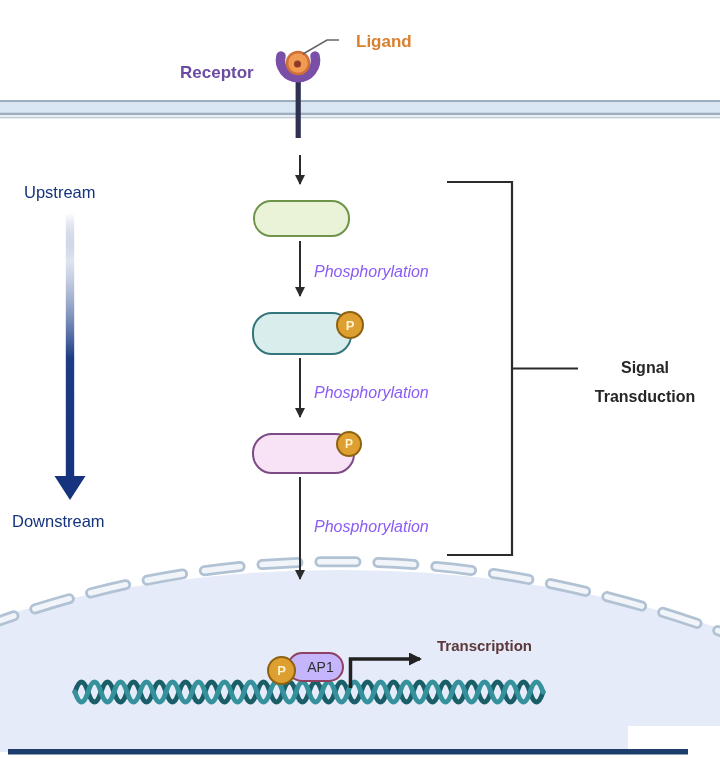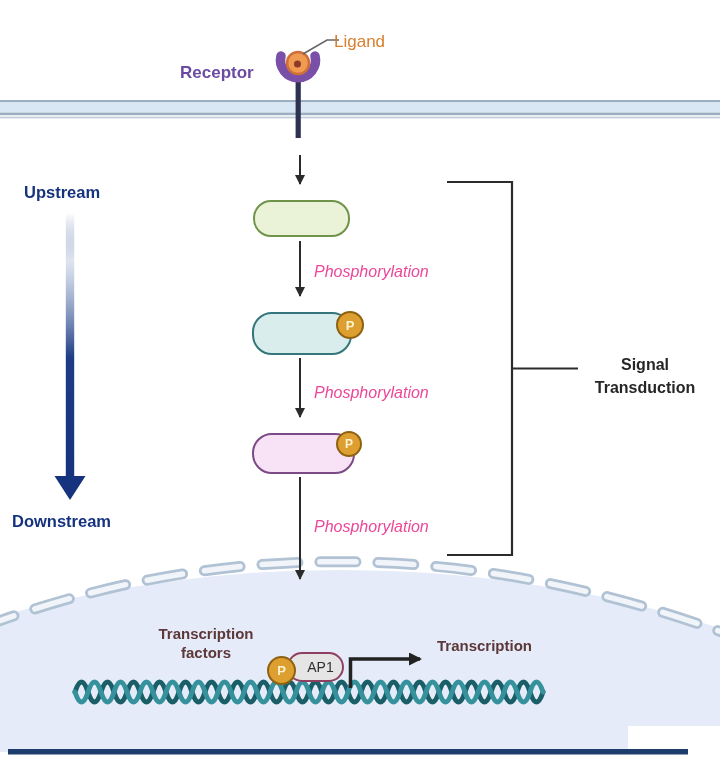--- a/index.html
+++ b/index.html
@@ -2,35 +2,35 @@
 <html><head>
 <meta charset="utf-8">
 <style>
   html,body{margin:0;padding:0;background:#fff;}
   #canvas{
     position:relative;width:720px;height:758px;overflow:hidden;background:#fff;
     font-family:"Liberation Sans","DejaVu Sans",sans-serif;
   }
   #art{position:absolute;left:0;top:0;width:720px;height:758px;}
   .lbl{position:absolute;white-space:pre-line;}
-  .ligand-lbl{left:334px;top:32px;font-size:17px;font-weight:400;color:#d97f2e;}
+  .ligand-lbl{left:356px;top:32px;font-size:17px;font-weight:700;color:#d97f2e;}
   .receptor-lbl{left:180px;top:63px;width:88px;text-align:left;font-size:17px;font-weight:700;color:#6b4aa2;}
-  .stream-lbl{font-size:16.5px;font-weight:700;color:#16337e;}
+  .stream-lbl{font-size:16.5px;font-weight:400;color:#16337e;}
   .upstream-lbl{left:24px;top:183px;}
   .downstream-lbl{left:12px;top:512px;text-align:center;}
-  .phos-lbl{font-size:16px;font-style:italic;font-weight:500;color:#ec4899;left:314px;}
+  .phos-lbl{font-size:16px;font-style:italic;font-weight:500;color:#8b5cf6;left:314px;}
   .phos1{top:263px;} .phos2{top:384px;} .phos3{top:518px;}
-  .signal-lbl{left:583px;top:353px;width:124px;text-align:center;font-size:16px;font-weight:700;color:#262626;line-height:23px;}
+  .signal-lbl{left:583px;top:353px;width:124px;text-align:center;font-size:16px;font-weight:700;color:#262626;line-height:29px;}
   .tf-lbl{left:148px;top:624px;width:116px;text-align:center;font-size:15px;font-weight:700;color:#5c3838;line-height:19px;}
   .transcription-lbl{left:437px;top:637px;font-size:15px;font-weight:700;color:#5c3838;text-align:center;}
   .pill{position:absolute;border-radius:20px;box-sizing:border-box;}
   .pill-green{left:253px;top:200px;width:97px;height:37px;background:#eaf2d8;border:2px solid #6f9449;border-radius:18px;}
   .pill-teal{left:252px;top:312px;width:100px;height:43px;background:#d9eeec;border:2px solid #35767c;}
   .pill-pink{left:252px;top:433px;width:103px;height:41px;background:#f7e3f5;border:2px solid #7c4a87;}
-  .pill-ap1{left:287px;top:652px;width:57px;height:30px;background:#e5e5e5;border:2px solid #8f4060;border-radius:16px;
+  .pill-ap1{left:287px;top:652px;width:57px;height:30px;background:#c4b5fd;border:2px solid #8f4060;border-radius:16px;
     display:flex;align-items:center;justify-content:center;padding-left:10px;font-size:14px;color:#303030;}
   .pbadge{position:absolute;border-radius:50%;background:#dd9f2f;border:2.5px solid #8f6212;box-sizing:border-box;
     display:flex;align-items:center;justify-content:center;color:#fdf2cf;font-weight:700;font-size:13px;}
   .pbadge-teal{left:336px;top:311px;width:28px;height:28px;}
   .pbadge-pink{left:336px;top:431px;width:26px;height:26px;font-size:12px;}
   .pbadge-ap1{left:267px;top:656px;width:29px;height:29px;}
 </style>
 </head>
 <body>
 
@@ -104,16 +104,15 @@
   <div class="pbadge pbadge-ap1">P</div>
 
   <div class="lbl ligand-lbl">Ligand</div>
   <div class="lbl receptor-lbl">Receptor</div>
   <div class="lbl stream-lbl upstream-lbl">Upstream</div>
   <div class="lbl stream-lbl downstream-lbl">Downstream</div>
   <div class="lbl phos-lbl phos1">Phosphorylation</div>
   <div class="lbl phos-lbl phos2">Phosphorylation</div>
   <div class="lbl phos-lbl phos3">Phosphorylation</div>
   <div class="lbl signal-lbl">Signal Transduction</div>
-  <div class="lbl tf-lbl">Transcription factors</div>
   <div class="lbl transcription-lbl">Transcription</div>
 
 </div>
 
 </body></html>

